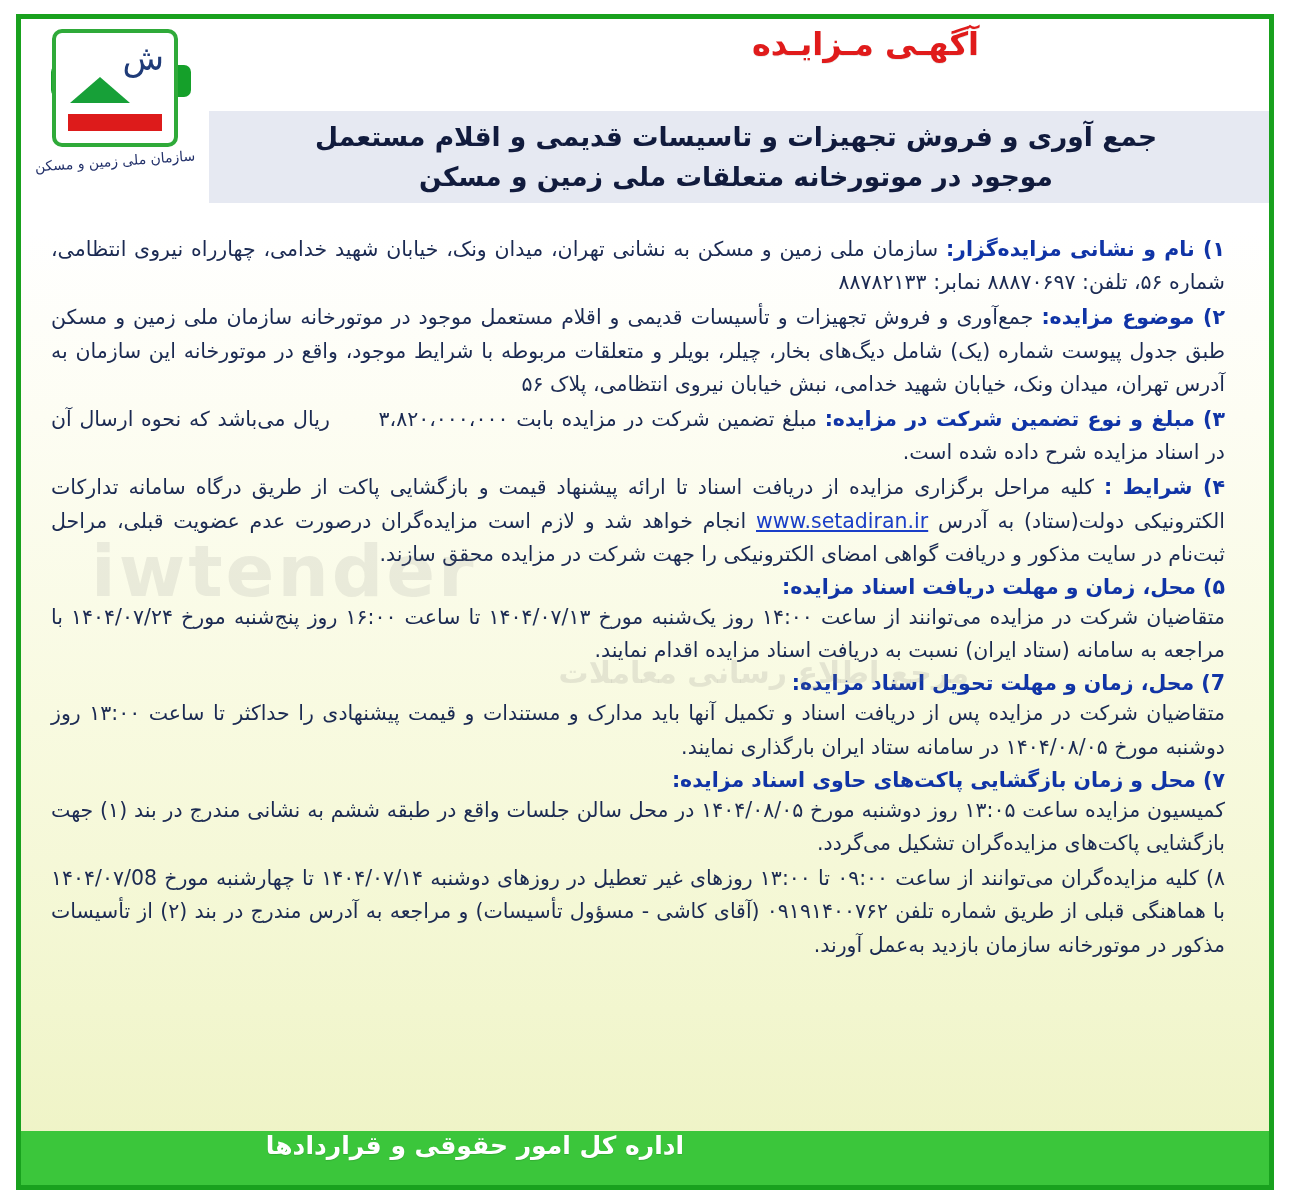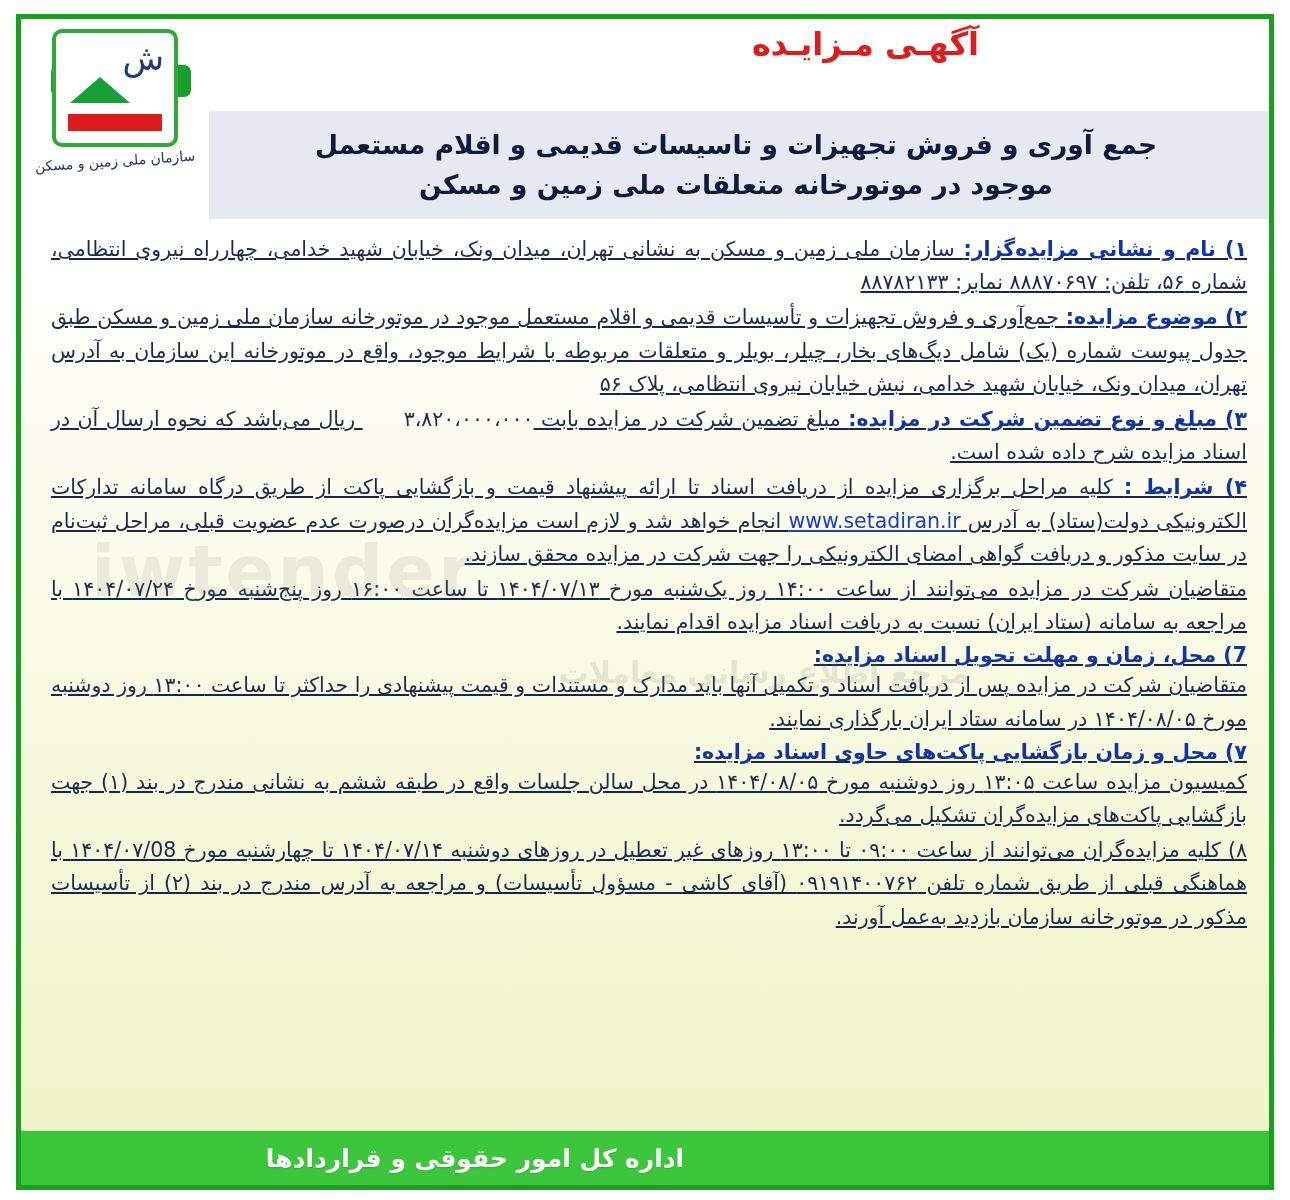--- a/index.html
+++ b/index.html
@@ -97,21 +97,21 @@
     font-size:14px;
     color:#24326b;
     margin-top:6px;
     transform:rotate(-4deg);
     white-space:nowrap;
   }
   .subtitle-band{
     position:absolute;
     right:0;left:188px;
     top:92px;
-    height:108px;
+    height:92px;
     background:#e6e9f2;
     display:flex;
     flex-direction:column;
     align-items:flex-start;
     justify-content:center;
     padding:0 18px 0 12px;
     box-sizing:border-box;
   }
   .subtitle-band .ln{
     width:100%;
@@ -120,23 +120,22 @@
     font-size:26.5px;
     font-weight:bold;
     line-height:1.52;
     white-space:nowrap;
   }
   .subtitle-band .ln.two{ text-align:center; }
 
   
   .body{
     position:relative;
-    padding:12px 22px 0 30px;
+    padding:12px 44px 0 30px;
     color:#16264f;
-    text-decoration:underline;
   }
   .para{
     font-size:20.5px;
     line-height:1.62;
     text-align:justify;
     text-align-last:right;
     margin:0 0 2px 0;
     color:#1b2a52;
   }
   .lbl{
@@ -179,21 +178,21 @@
     color:rgba(120,120,120,.16);
   }
 
   
   .footer{
     position:absolute;
     right:0;left:0;bottom:0;
     height:54px;
     background:#3bc63b;
     display:flex;
-    align-items:center;
+    align-items:flex-start;
   }
   .footer-text{
     color:#ffffff;
     font-size:25px;
     font-weight:bold;
     padding-right:0;
     margin-right:auto;
     margin-left:auto;
     transform:translateX(-170px);
     white-space:nowrap;
@@ -240,20 +239,21 @@
       </p>
 
       <p class="para">
         <span class="lbl">۳) مبلغ و نوع تضمین شرکت در مزایده:</span><span> مبلغ تضمین شرکت در مزایده بابت </span><span class="num">۳،۸۲۰،۰۰۰،۰۰۰</span><span> ریال می‌باشد که نحوه ارسال آن در اسناد مزایده شرح داده شده است.</span>
       </p>
 
       <p class="para">
         <span class="lbl">۴) شرایط :</span><span> کلیه مراحل برگزاری مزایده از دریافت اسناد تا ارائه پیشنهاد قیمت و بازگشایی پاکت از طریق درگاه سامانه تدارکات الکترونیکی دولت(ستاد) به آدرس </span><a class="lnk" href="#">www.setadiran.ir</a><span> انجام خواهد شد و لازم است مزایده‌گران درصورت عدم عضویت قبلی، مراحل ثبت‌نام در سایت مذکور و دریافت گواهی امضای الکترونیکی را جهت شرکت در مزایده محقق سازند.</span>
       </p>
 
+      <div class="headline">۵) محل، زمان و مهلت دریافت اسناد مزایده:</div>
       <p class="para">متقاضیان شرکت در مزایده می‌توانند از ساعت ۱۴:۰۰ روز یک‌شنبه مورخ ۱۴۰۴/۰۷/۱۳ تا ساعت ۱۶:۰۰ روز پنج‌شنبه مورخ ۱۴۰۴/۰۷/۲۴ با مراجعه به سامانه (ستاد ایران) نسبت به دریافت اسناد مزایده اقدام نمایند.</p>
 
       <div class="headline">7) محل، زمان و مهلت تحویل اسناد مزایده:</div>
       <p class="para">متقاضیان شرکت در مزایده پس از دریافت اسناد و تکمیل آنها باید مدارک و مستندات و قیمت پیشنهادی را حداکثر تا ساعت ۱۳:۰۰ روز دوشنبه مورخ ۱۴۰۴/۰۸/۰۵ در سامانه ستاد ایران بارگذاری نمایند.</p>
 
       <div class="headline">۷) محل و زمان بازگشایی پاکت‌های حاوی اسناد مزایده:</div>
       <p class="para">کمیسیون مزایده ساعت ۱۳:۰۵ روز دوشنبه مورخ ۱۴۰۴/۰۸/۰۵ در محل سالن جلسات واقع در طبقه ششم به نشانی مندرج در بند (۱) جهت بازگشایی پاکت‌های مزایده‌گران تشکیل می‌گردد.</p>
 
       <p class="para">۸) کلیه مزایده‌گران می‌توانند از ساعت ۰۹:۰۰ تا ۱۳:۰۰ روزهای غیر تعطیل در روزهای دوشنبه ۱۴۰۴/۰۷/۱۴ تا چهارشنبه مورخ ۱۴۰۴/۰۷/08 با هماهنگی قبلی از طریق شماره تلفن ۰۹۱۹۱۴۰۰۷۶۲ (آقای کاشی - مسؤول تأسیسات) و مراجعه به آدرس مندرج در بند (۲) از تأسیسات مذکور در موتورخانه سازمان بازدید به‌عمل آورند.</p>
     </div>

